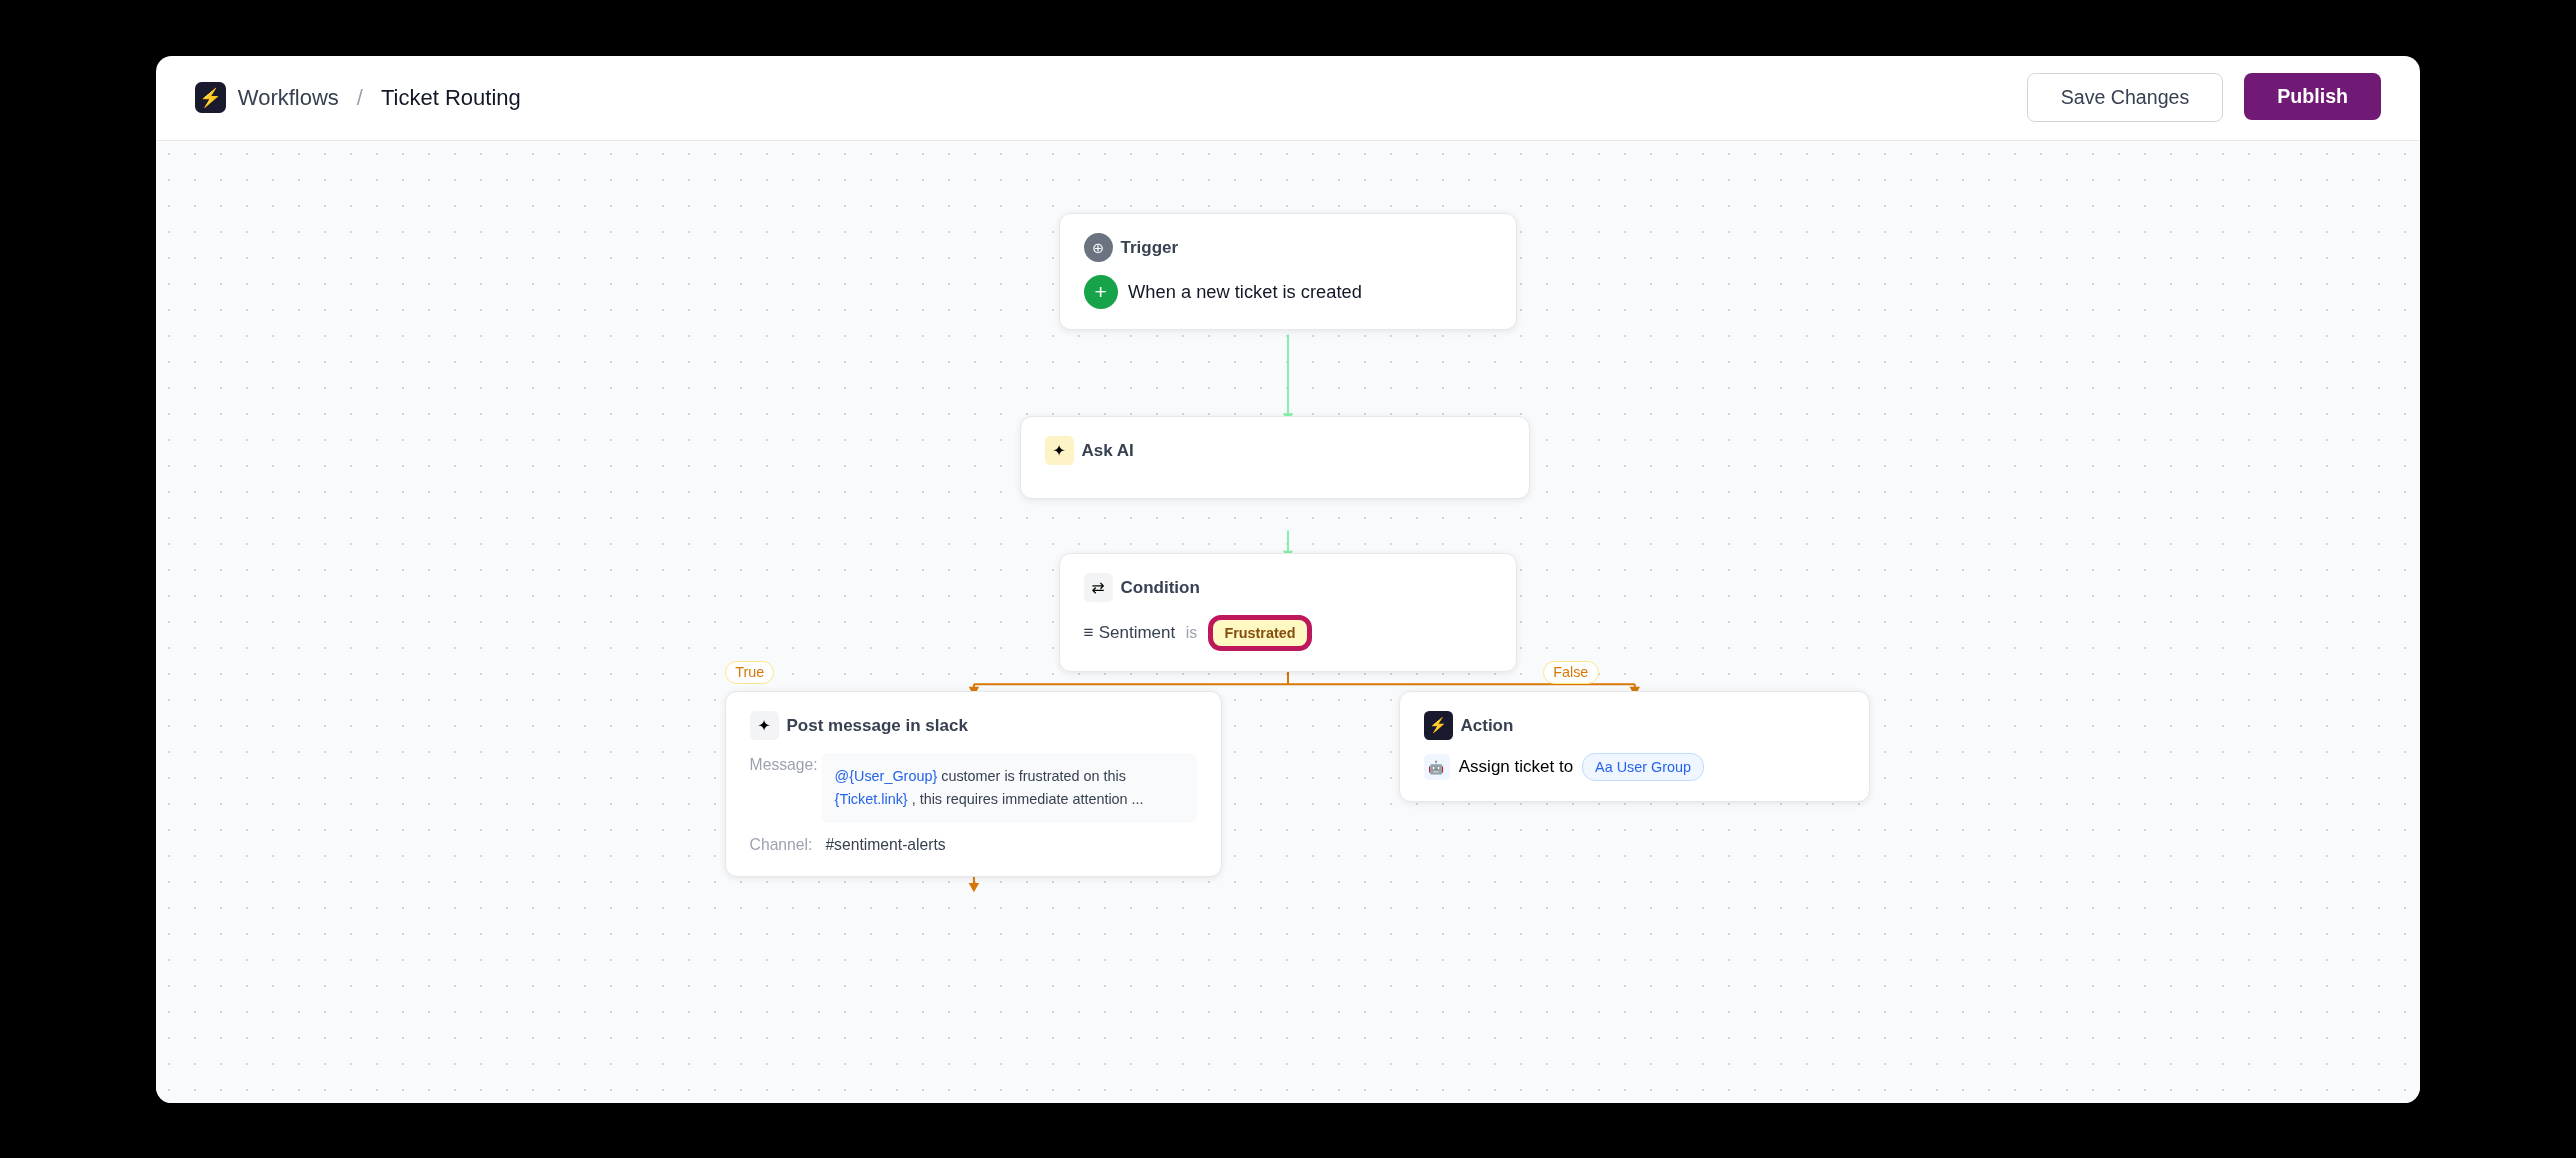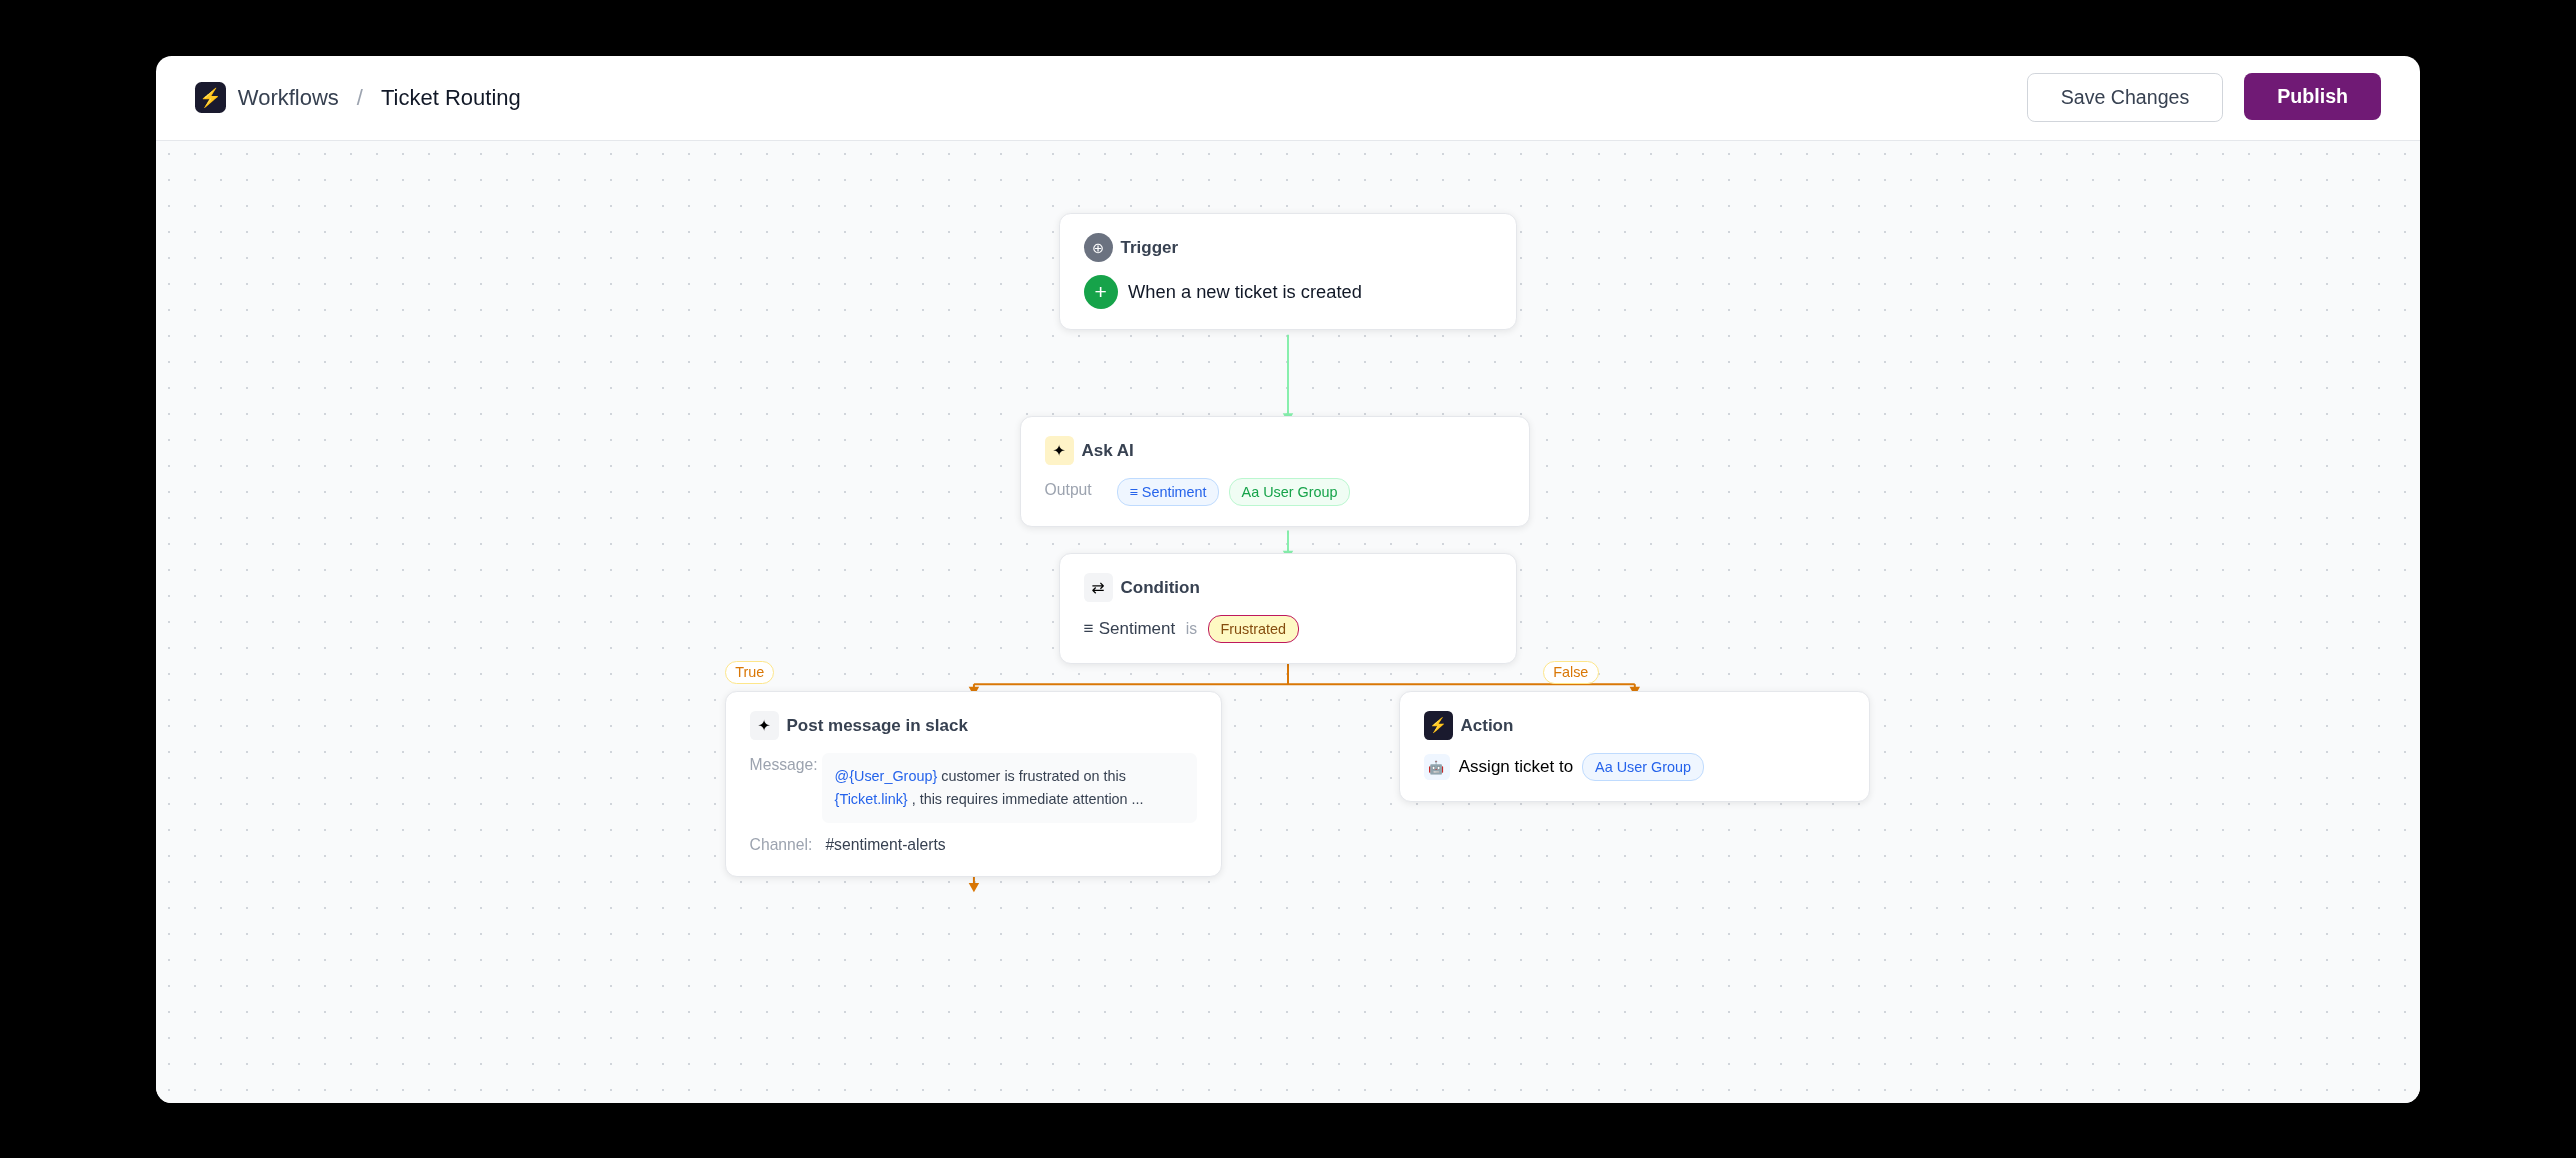--- a/index.html
+++ b/index.html
@@ -214,22 +214,22 @@
       border: 1px solid #bbf7d0;
     }
     .tag-usergroup-blue {
       background: #eff6ff;
       color: #2563eb;
       border: 1px solid #bfdbfe;
     }
     .tag-frustrated {
       background: #fef9c3;
       color: #854d0e;
-      border: 1px solid #be185d;
-      font-weight: 400;
+      border: 5px solid #be185d;
+      font-weight: 700;
       text-align: center;
     }
     
     .condition-node {
       width: 458px;
       top: 412px;
       left: 903px;
       padding: 19.6px 23.6px;
     }
     .node-icon-condition {
@@ -403,27 +403,20 @@
         </div>
         <span class="node-label">When a new ticket is created</span>
       </div>
     </div>
 
     <div class="node askai-node">
       <div class="node-header">
         <div class="node-icon-ai">✦</div>
         <span class="node-title">Ask AI</span>
       </div>
-      <div class="node-row">
-        <span class="row-label">Output</span>
-        <div>
-          <span class="tag tag-sentiment">≡ Sentiment</span>
-          <span class="tag tag-usergroup">Aa User Group</span>
-        </div>
-      </div>
     </div>
 
     <div class="node condition-node">
       <div class="node-header">
         <div class="node-icon-condition">⇄</div>
         <span class="node-title">Condition</span>
       </div>
       <div class="condition-row">
         <div class="condition-field">
           <span>≡</span>

